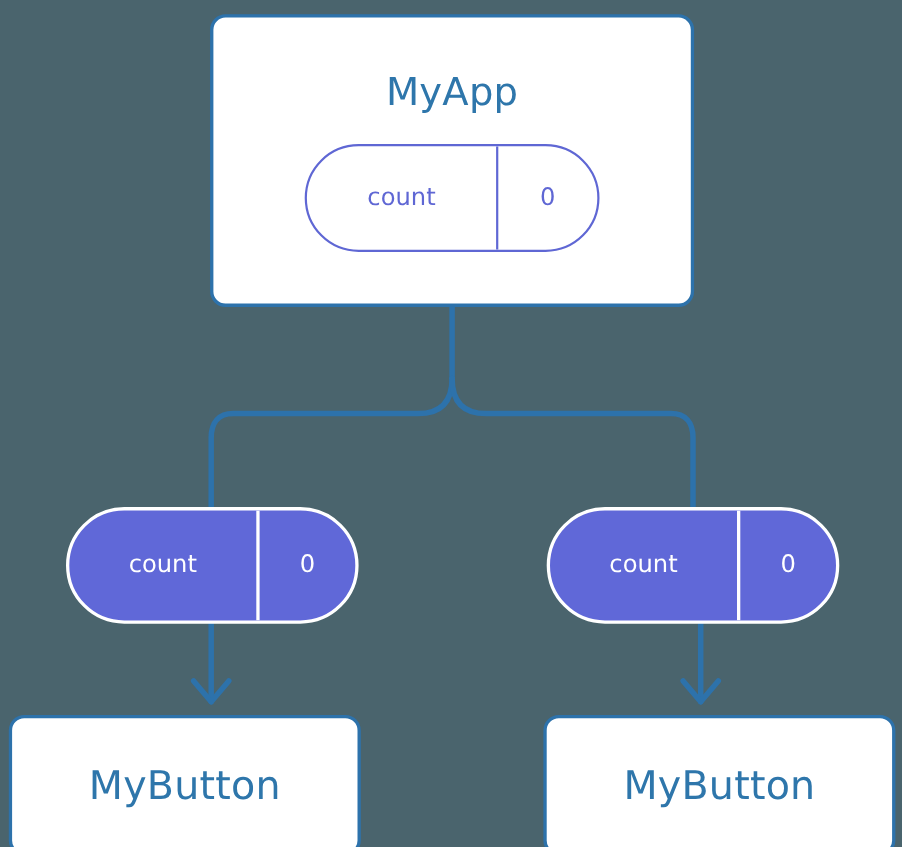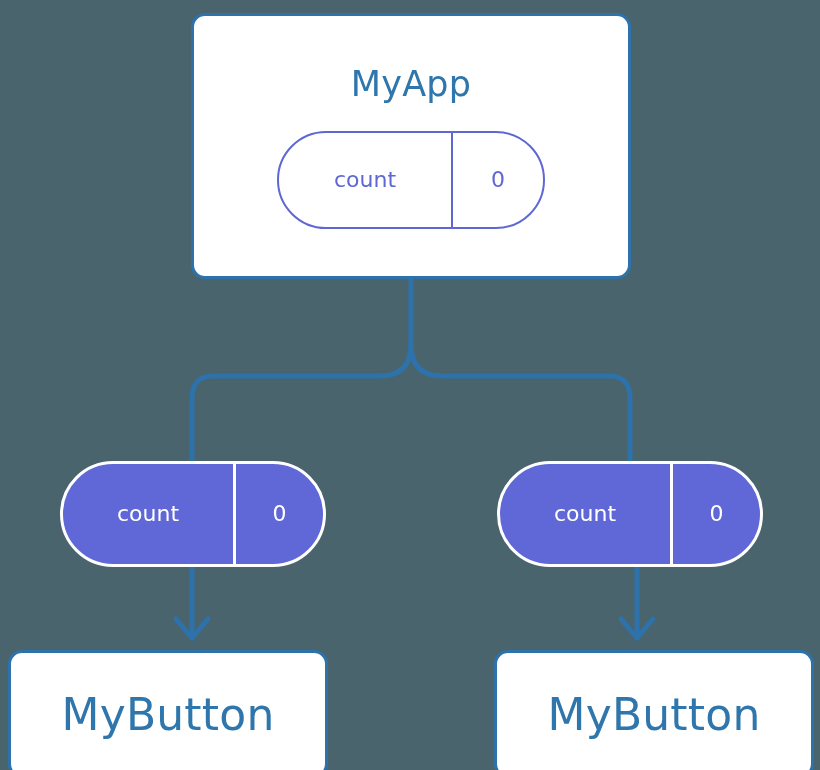--- a/index.html
+++ b/index.html
@@ -63,21 +63,21 @@
 
   
   .leaf-box {
     width: 320px;
     height: 128px;
     justify-content: center;
     z-index: 3;
   }
   #leaf-box-left  { left: 8px;   top: 650px; }
   #leaf-box-right { left: 494px; top: 650px; }
-  .leaf-box .comp-title { font-size: 44px; }
+  .leaf-box .comp-title { font-size: 36px; }
 
   
   .pill {
     position: absolute;
     box-sizing: border-box;
     display: flex;
     align-items: stretch;
     border-radius: 999px;
     overflow: hidden;
     z-index: 4;

